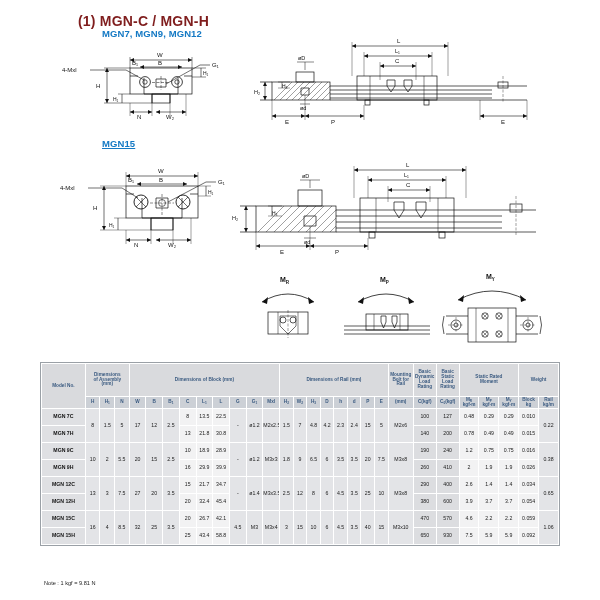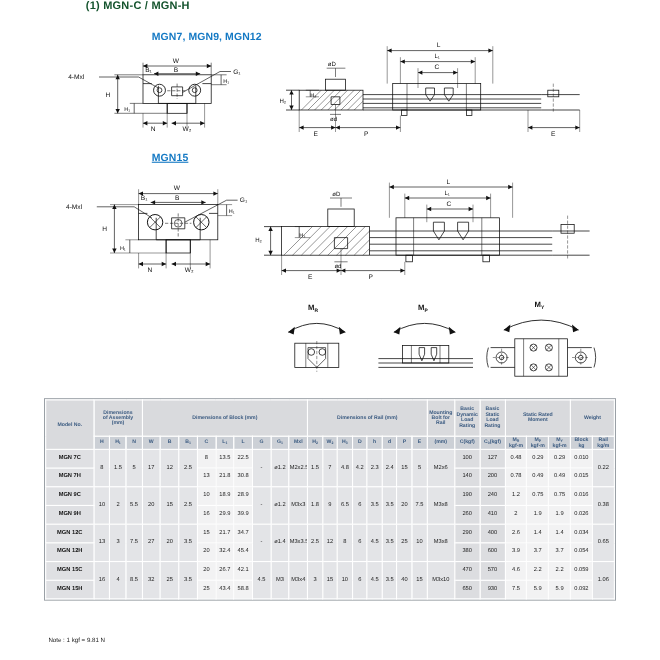--- a/index.html
+++ b/index.html
@@ -6,27 +6,26 @@
   body{
     width:600px;height:600px;overflow:hidden;
     background:#ffffff;
     font-family:"Liberation Sans", sans-serif;
     color:#1a1a1a;
   }
   .page{position:relative;width:600px;height:600px;}
 
   
   .title{
-    position:absolute;left:78px;top:0;
-    font-size:10px;font-weight:bold;letter-spacing:.2px;color:#14532d;
+    position:absolute;left:78px;top:13px;
+    font-size:14px;font-weight:bold;letter-spacing:.2px;color:#7f1d1d;
   }
   .subtitle{
     position:absolute;font-size:9.5px;font-weight:bold;color:#1479c4;
     letter-spacing:.1px;
-    margin-left:36px;
   }
   .sub1{left:102px;top:28px;}
   .sub2{left:102px;top:138px;text-decoration:underline;}
 
   
   .draw{position:absolute;}
   .draw svg{display:block;}
 
   
   .tbl-wrap{

